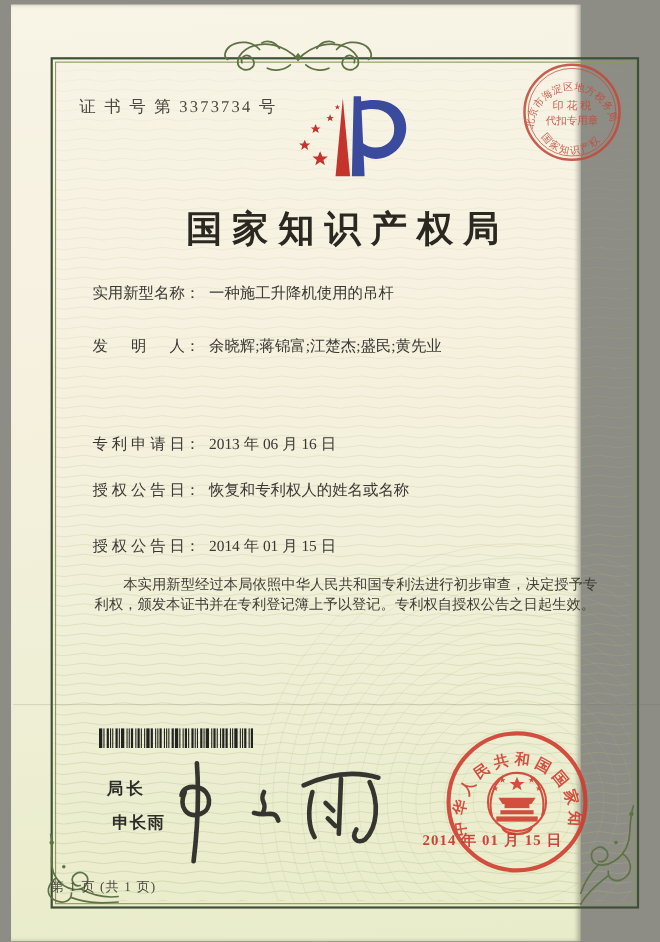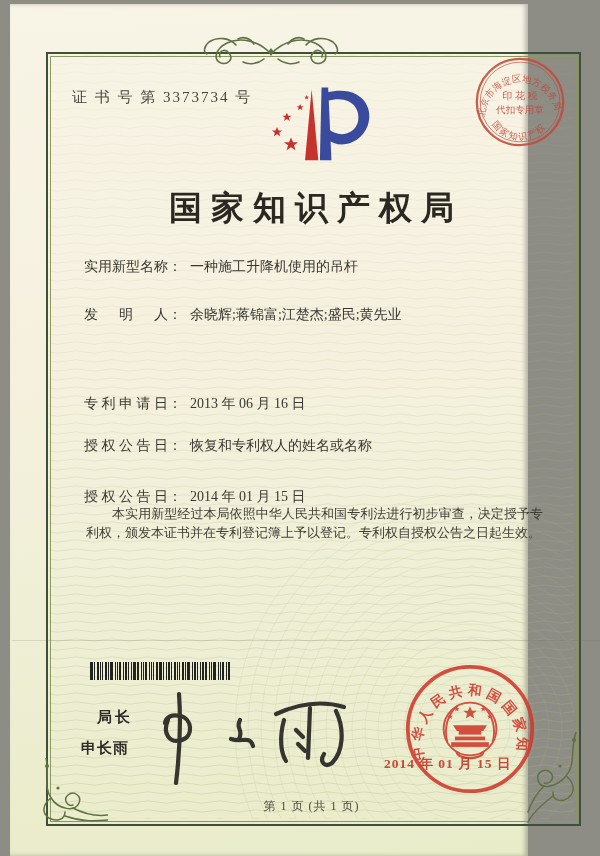--- a/index.html
+++ b/index.html
@@ -33,36 +33,36 @@
     position:absolute;left:46px;top:186px;width:531px;
     text-align:center;font-size:33px;font-weight:600;color:#2b2822;
     letter-spacing:9px;text-indent:9px;
   }
   .fields{position:absolute;left:84px;top:256px;width:460px;height:250px;}
   .frow{position:absolute;left:0;font-size:14px;color:#3a3833;white-space:nowrap;}
   .frow .lab{display:inline-block;width:84px;text-align:justify;text-align-last:justify;vertical-align:bottom;}
   .frow .col{margin-right:8px;}
   .f0{top:2px}.f1{top:50px}.f2{top:93px}.f3{top:139px}.f4{top:181px}.f5{top:232px}
   .paras{
-    position:absolute;left:86px;top:505px;width:457px;
+    position:absolute;left:86px;top:522px;width:457px;
     font-size:13px;line-height:18.6px;color:#403d36;text-align:justify;
   }
   .paras p{margin:0;text-indent:2em;}
   .crease{position:absolute;left:12px;top:640px;width:588px;height:1px;background:rgba(100,100,75,.18);}
   .barcode{position:absolute;left:90px;top:662px;width:148px;height:18px;}
   .sig-title{position:absolute;left:97px;top:708px;font-family:Liberation Mono, monospace;font-weight:bold;font-size:15px;color:#2e2c28;letter-spacing:3px;}
-  .sig-name{position:absolute;left:81px;top:739px;font-family:"Liberation Sans","DejaVu Sans",sans-serif;font-weight:bold;font-size:15px;color:#2e2c28;letter-spacing:1px;}
+  .sig-name{position:absolute;left:102px;top:739px;font-family:"Liberation Sans","DejaVu Sans",sans-serif;font-weight:bold;font-size:15px;color:#2e2c28;letter-spacing:1px;}
   .signature{position:absolute;left:148px;top:686px;width:205px;height:102px;}
   .seal{position:absolute;left:404px;top:663px;width:132px;height:132px;}
   .seal-date{
     position:absolute;left:384px;top:755px;width:150px;
     font-size:13.5px;font-weight:bold;color:#c2372a;letter-spacing:1px;opacity:.9;
   }
   .footer{
-    position:absolute;left:46px;top:798px;width:531px;text-align:center;
+    position:absolute;left:46px;top:798px;width:531px;text-align:left;
     font-size:12px;color:#4a483e;letter-spacing:1px;
   }
   .orn{position:absolute;color:#5e7245;}
   .orn-top{left:196px;top:34px;width:150px;height:36px;}
   .orn-bl{left:38px;top:758px;width:70px;height:66px;}
   .orn-br{left:526px;top:732px;width:54px;height:92px;}
   svg text{font-family:"Liberation Serif","DejaVu Serif",serif;}
 </style>
 </head>
 <body>

